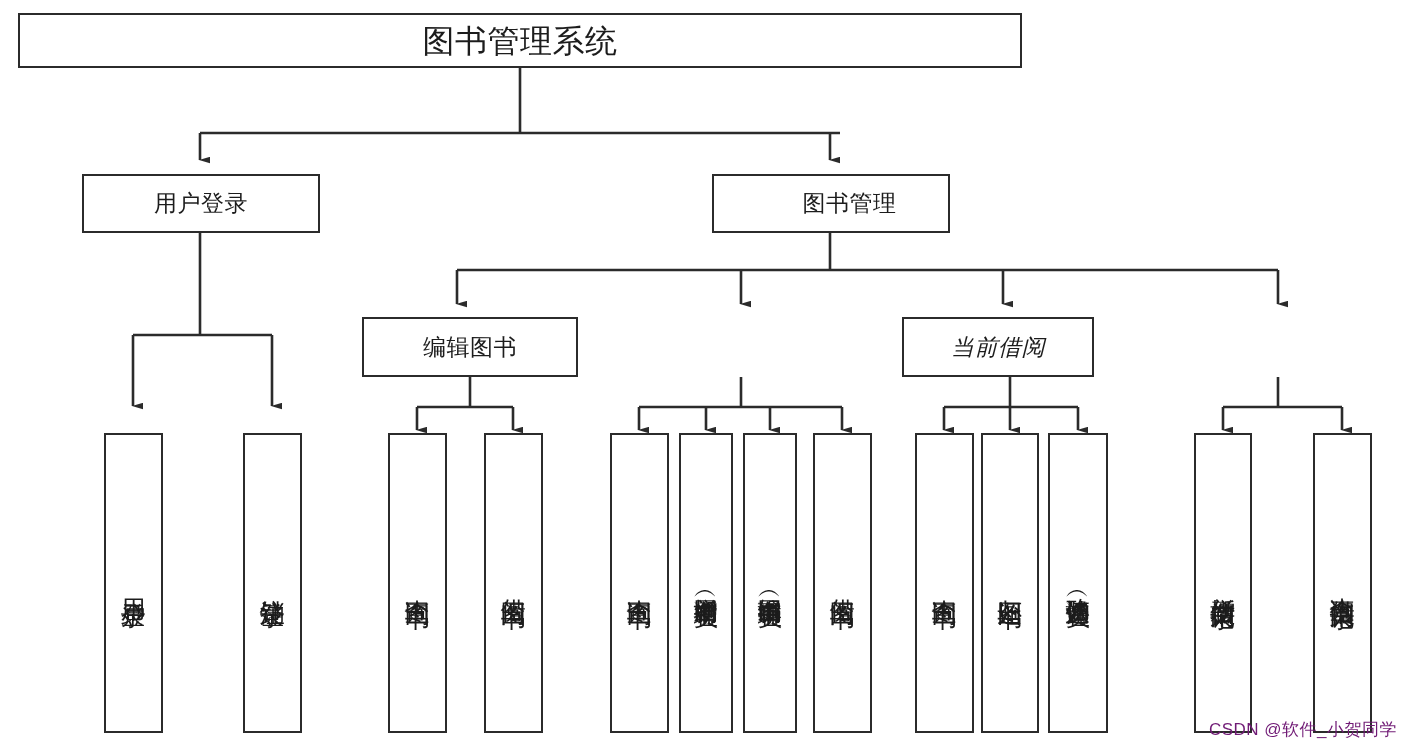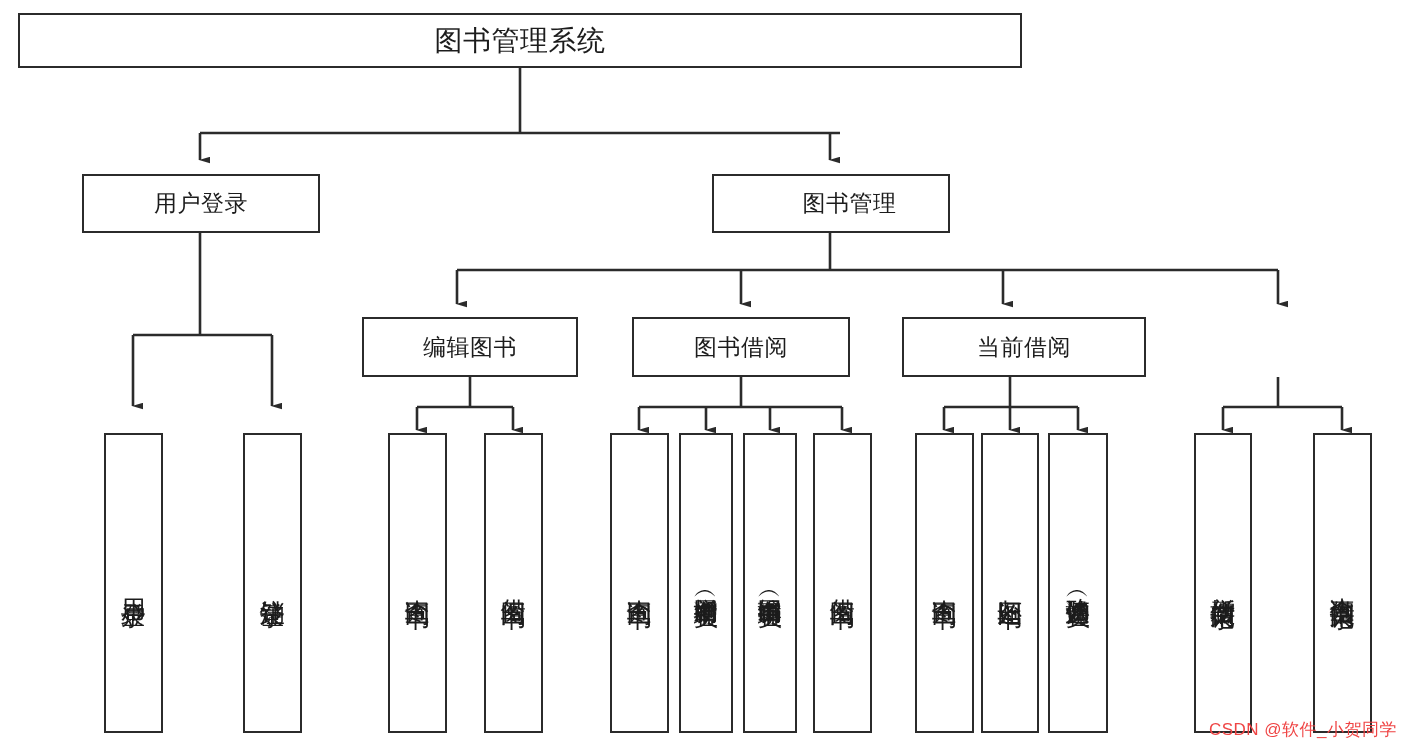--- a/index.html
+++ b/index.html
@@ -38,21 +38,21 @@
   .node .label {
     color: #1c1c1c;
     letter-spacing: 0.5px;
     white-space: nowrap;
     line-height: 1.0;
   }
   .node.horiz .label {
     font-size: 23px;
   }
   .node.root .label {
-    font-size: 28px;
+    font-size: 32px;
   }
   .node.vert {
     align-items: center;
     justify-content: center;
   }
   .node.vert .label {
     writing-mode: vertical-rl;
     text-orientation: upright;
     font-size: 25px;
     line-height: 1.22;
@@ -61,21 +61,21 @@
   }
   .node.vert.narrow .label {
     font-size: 24px;
     letter-spacing: 1px;
   }
   .watermark {
     position: absolute;
     right: 8px;
     bottom: 6px;
     font-size: 17px;
-    color: #ef4444;
+    color: #701a75;
     white-space: nowrap;
     letter-spacing: 0.5px;
   }
 </style>
 </head>
 <body>
 
 <div id="canvas">
 
   <svg class="edges" viewBox="0 0 1405 747" xmlns="http://www.w3.org/2000/svg">
@@ -137,25 +137,22 @@
   </div>
 
   <div class="node horiz" style="left:712px; top:174px; width:238px; height:59px;padding-left:37px;">
     <span class="label">图书管理</span>
   </div>
 
   <div class="node horiz" style="left:362px; top:317px; width:216px; height:60px;">
     <span class="label">编辑图书</span>
   </div>
 
-  <div class="node horiz" style="left:632px; top:317px; width:218px; height:60px;">
-    <span class="label">图书借阅</span>
-  </div>
-
-  <div class="node horiz" style="left:902px; top:317px; width:244px; height:60px;">
+
+  <div class="node horiz" style="left:902px; top:317px; width:192px; height:60px;font-style:italic;">
     <span class="label">当前借阅</span>
   </div>
 
 
   <div class="node vert" style="left:104px; top:433px; width:59px; height:300px;">
     <span class="label">用户登录</span>
   </div>
 
   <div class="node vert" style="left:243px; top:433px; width:59px; height:300px;">
     <span class="label">注销登录</span>

